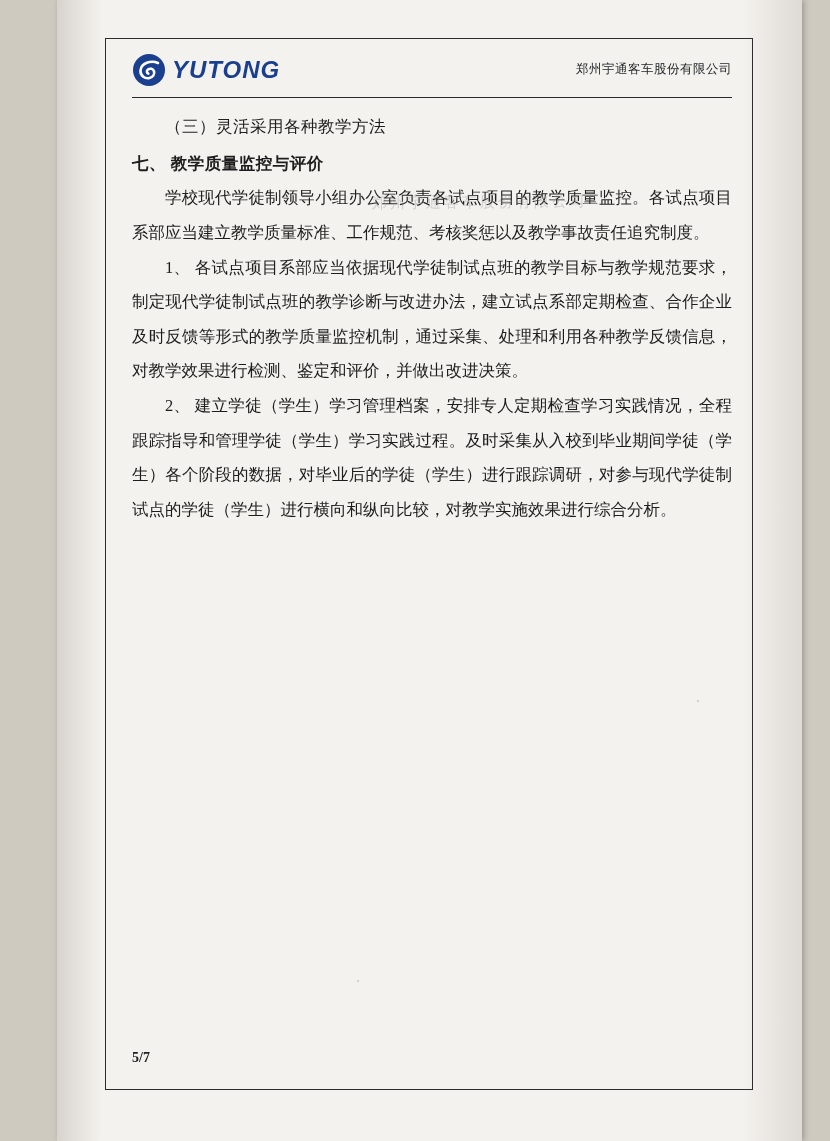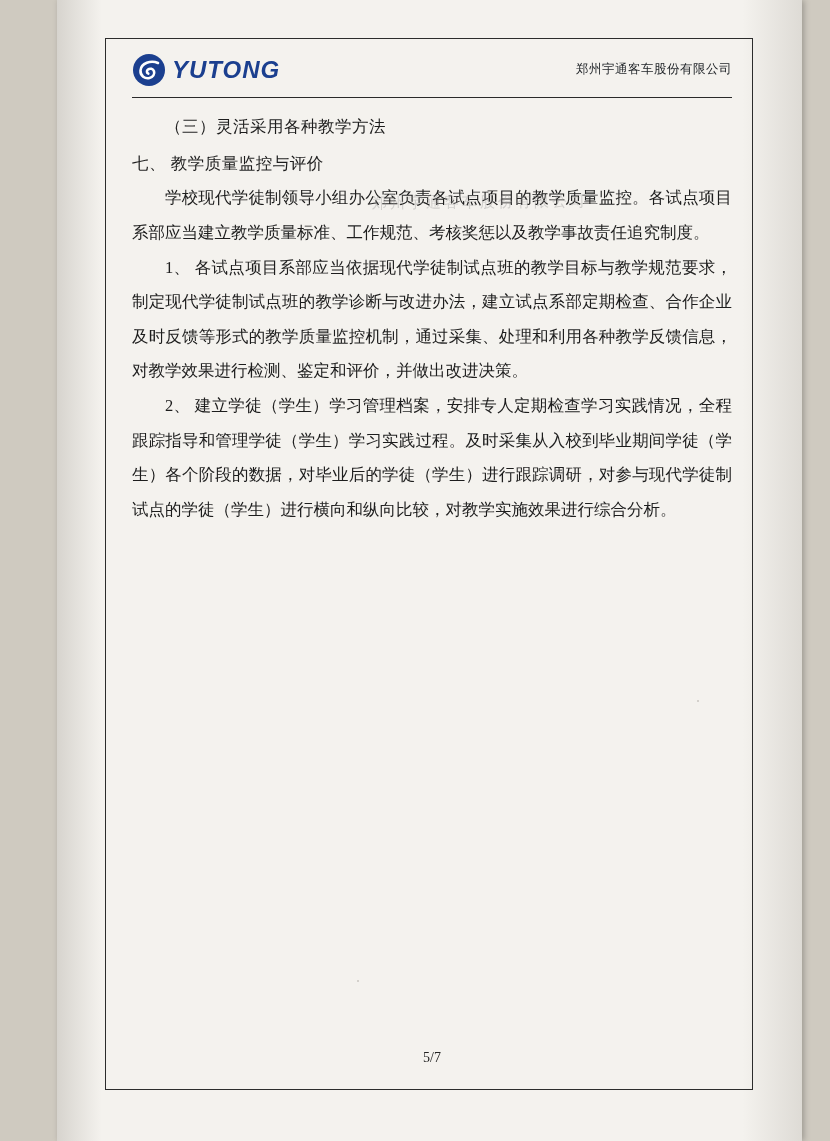--- a/index.html
+++ b/index.html
@@ -105,45 +105,45 @@
     text-indent: 33px;
   }
   .heading-sub {
     font-weight: normal;
     text-indent: 33px;
     margin-top: 2px;
     margin-bottom: 2px;
     letter-spacing: 0.5px;
   }
   .heading-main {
-    font-weight: normal;
+    font-weight: bold;
     text-indent: 0px;
     letter-spacing: 0.5px;
   }
   .watermark {
     position: absolute;
     left: 240px;
     top: 148px;
     font-size: 15px;
     color: rgba(150,150,150,0.38);
     letter-spacing: 3px;
     white-space: nowrap;
     transform: rotate(-0.5deg);
     pointer-events: none;
     font-family: "Liberation Serif", serif;
   }
   .page-number {
     position: absolute;
     left: 0;
     right: 0;
     bottom: 14px;
-    text-align: center;
     font-size: 14px;
     font-family: "Liberation Serif", serif;
     color: #222;
+    font-weight: bold;
   }
   .speck {
     position: absolute;
     background: rgba(120,115,108,0.35);
     border-radius: 50%;
   }
 </style>
 </head>
 <body>
 

